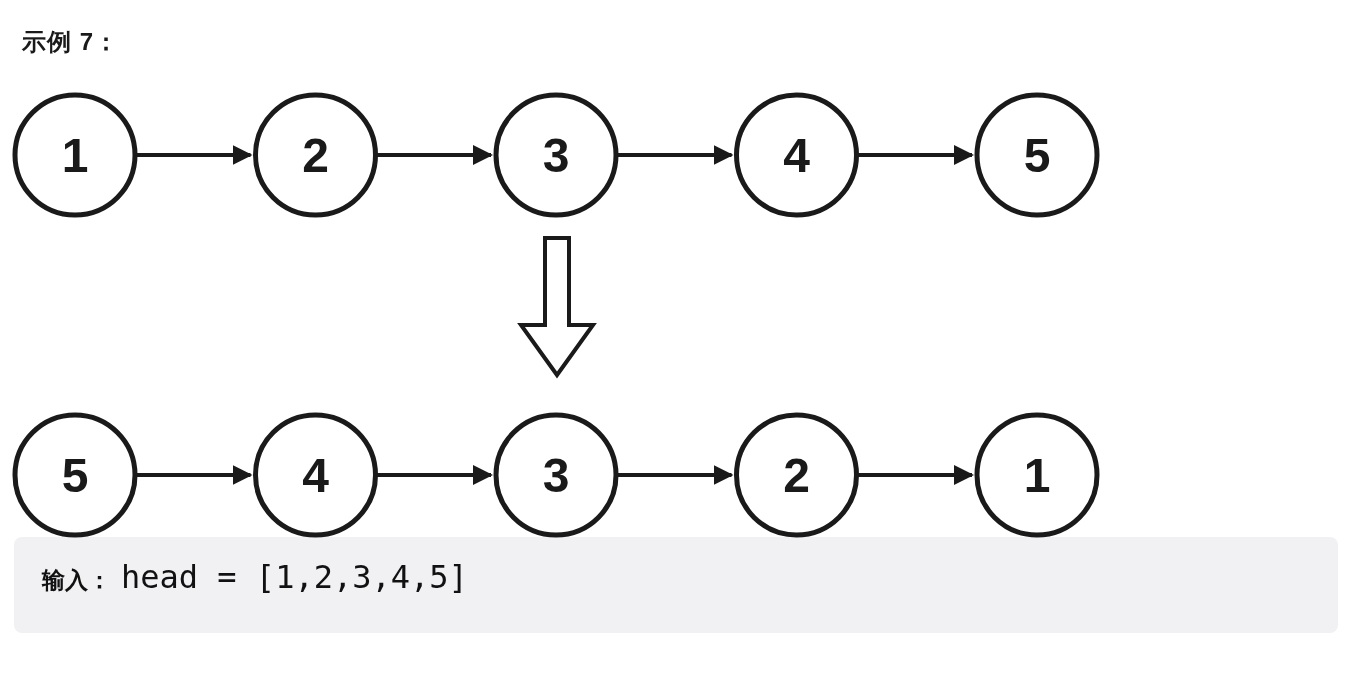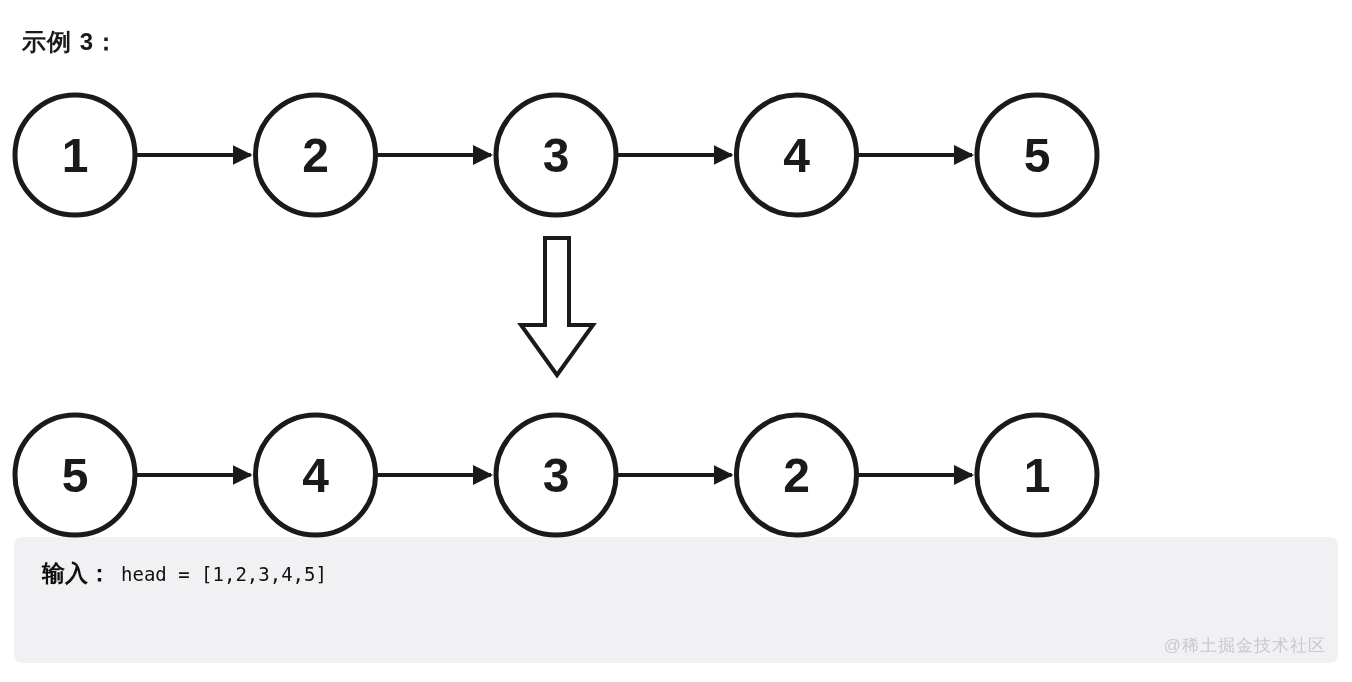--- a/index.html
+++ b/index.html
@@ -49,21 +49,21 @@
     fill: #ffffff;
     stroke: var(--ink);
     stroke-width: 4;
     stroke-linejoin: miter;
   }
   .example-box {
     position: absolute;
     left: 14px;
     top: 537px;
     width: 1324px;
-    height: 126px;
+    height: 96px;
     background: #f1f1f4;
     border-radius: 8px;
     z-index: 1;
     box-sizing: border-box;
     padding: 21px 28px;
   }
   .io-line {
     display: flex;
     align-items: baseline;
     height: 32px;
@@ -71,38 +71,38 @@
     white-space: pre;
   }
   .io-label {
     font-size: 23px;
     font-weight: bold;
     color: #111111;
     margin-right: 10px;
   }
   .io-value {
     font-family: "DejaVu Sans Mono", "Liberation Mono", monospace;
-    font-size: 19px;
+    font-size: 32px;
     color: #111111;
   }
   .watermark {
     position: absolute;
     right: 12px;
     bottom: 6px;
     font-size: 17px;
     color: #c8c8ce;
     letter-spacing: 1px;
   }
 </style>
 </head>
 <body>
 
 <div class="canvas" style="--ink: #1a1a1a;">
 
-  <div class="page-title">示例 3：</div>
+  <div class="page-title">示例 7：</div>
 
   <svg class="diagram-svg" viewBox="0 0 1352 682" xmlns="http://www.w3.org/2000/svg">
     <defs>
       <marker id="arrowhead" viewBox="0 0 10 10" refX="9" refY="5" markerWidth="5" markerHeight="5" orient="auto-start-reverse">
         <path id="arrow-tip" d="M 0 0 L 10 5 L 0 10 z" fill="#1a1a1a"></path>
       </marker>
     </defs>
 
     <g id="list-before">
         <circle cx="75" cy="155" r="60" class="node" fill="#ffffff"></circle>
@@ -139,16 +139,15 @@
         <circle cx="1037" cy="475" r="60" class="node" fill="#ffffff"></circle>
         <text x="1037" y="492" class="node-label">1</text>
       </g>
   </svg>
 
   <div class="example-box" style="background: rgb(241, 241, 244);">
     <div class="io-line">
       <span class="io-label">输入：</span>
       <span class="io-value">head = [1,2,3,4,5]</span>
     </div>
-    <div class="watermark" style="color: rgb(200, 200, 206);">@稀土掘金技术社区</div>
   </div>
 
 </div>
 
 </body></html>

